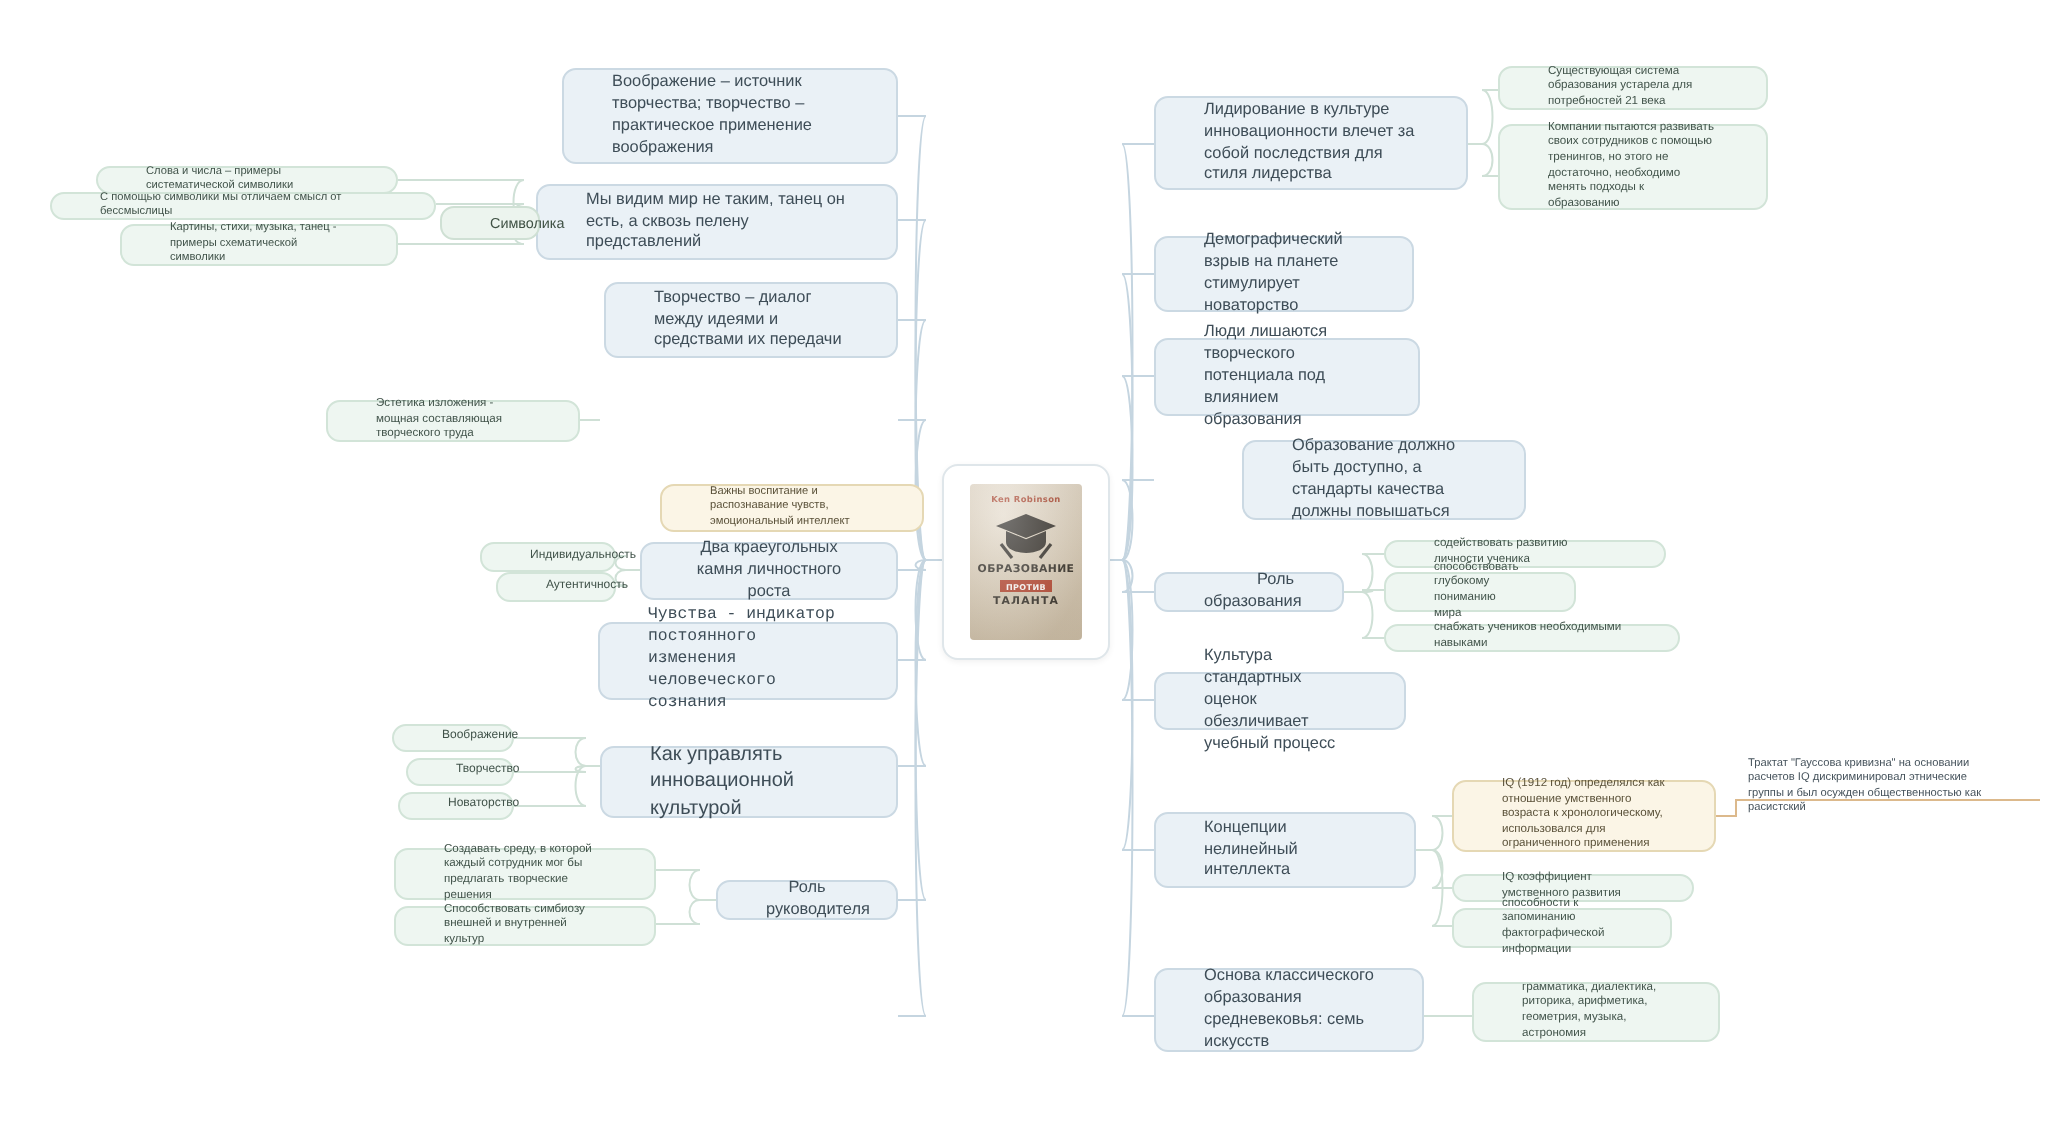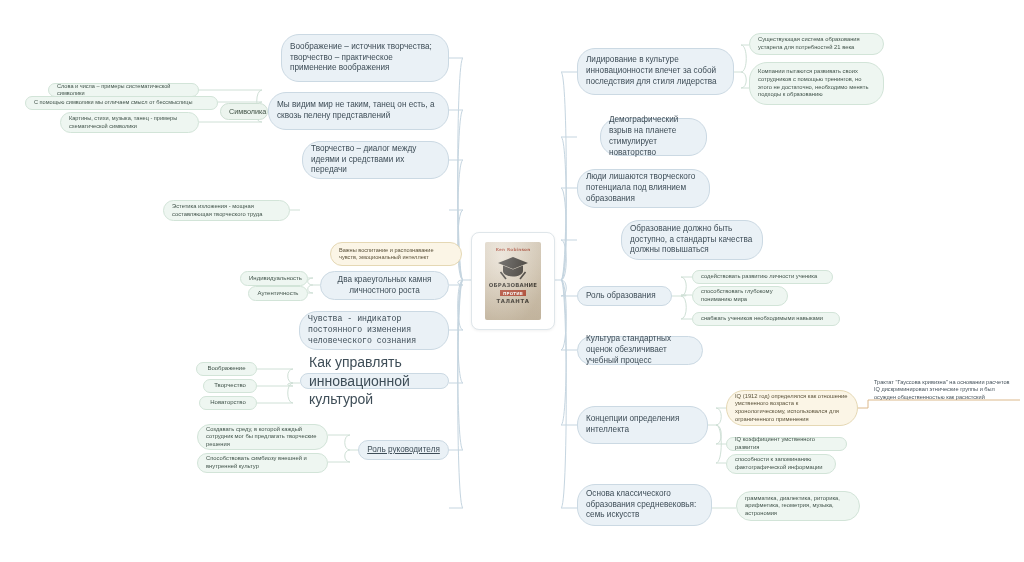--- a/index.html
+++ b/index.html
@@ -7,23 +7,23 @@
     width:1024px;height:562px;
     background:#ffffff;
     font-family:"Liberation Sans","DejaVu Sans",sans-serif;
     position:relative;overflow:hidden;
   }
   #canvas{position:absolute;inset:0;width:1024px;height:562px;}
   svg.links{position:absolute;left:0;top:0;width:1024px;height:562px;pointer-events:none;}
   .node{
     position:absolute;
     box-sizing:border-box;
-    border-radius:18px;
+    border-radius:7px;
     display:flex;align-items:center;
-    padding:5px 8px;
+    padding:5px 24px;
     line-height:1.32;
     color:#3d4a52;
     border:1px solid #cfd9de;
     background:#eef3f6;
   }
   .node span{display:block;width:100%;}
 
   
   .n-blue      {background:#eaf1f6;border-color:#cbd9e3;color:#3e4d57;}
   .n-green     {background:#ecf4ee;border-color:#cfe0d4;color:#3f5144;}
@@ -245,38 +245,38 @@
   </div>
 
   <div class="node n-mint" style="left:248px;top:286px;width:60px;height:15px;font-size:6px;justify-content:center;">
     <span style="text-align:center;">Аутентичность</span>
   </div>
 
   <div class="node n-blue" style="left:299px;top:311px;width:150px;height:39px;font-size:8.2px;font-family:Liberation Mono, monospace;">
     <span>Чувства - индикатор постоянного изменения человеческого сознания</span>
   </div>
 
-  <div class="node n-blue" style="left:300px;top:373px;width:149px;height:16px;font-size:14px;">
+  <div class="node n-blue" style="left:300px;top:373px;width:149px;height:36px;font-size:10px;">
     <span>Как управлять инновационной культурой</span>
   </div>
 
   <div class="node n-mint" style="left:196px;top:362px;width:61px;height:14px;font-size:6px;justify-content:center;">
     <span style="text-align:center;">Воображение</span>
   </div>
 
   <div class="node n-mint" style="left:203px;top:379px;width:54px;height:14px;font-size:6px;justify-content:center;">
     <span style="text-align:center;">Творчество</span>
   </div>
 
   <div class="node n-mint" style="left:199px;top:396px;width:58px;height:14px;font-size:6px;justify-content:center;">
     <span style="text-align:center;">Новаторство</span>
   </div>
 
   <div class="node n-blue" style="left:358px;top:440px;width:91px;height:20px;font-size:8.2px;justify-content:center;">
-    <span style="text-align:center;text-decoration:underline;">Роль руководителя</span>
+    <span style="text-align:center;">Роль руководителя</span>
   </div>
 
   <div class="node n-mint" style="left:197px;top:424px;width:131px;height:26px;font-size:5.8px;">
     <span>Создавать среду, в которой каждый сотрудник мог бы предлагать творческие решения</span>
   </div>
 
   <div class="node n-mint" style="left:197px;top:453px;width:131px;height:20px;font-size:5.8px;">
     <span>Способствовать симбиозу внешней и внутренней культур</span>
   </div>
 
@@ -286,54 +286,54 @@
   </div>
 
   <div class="node n-mint" style="left:749px;top:33px;width:135px;height:22px;font-size:5.8px;">
     <span>Существующая система образования устарела для потребностей 21 века</span>
   </div>
 
   <div class="node n-mint" style="left:749px;top:62px;width:135px;height:43px;font-size:5.8px;">
     <span>Компании пытаются развивать своих сотрудников с помощью тренингов, но этого не достаточно, необходимо менять подходы к образованию</span>
   </div>
 
-  <div class="node n-blue" style="left:600px;top:118px;width:107px;height:38px;font-size:8.2px;">
+  <div class="node n-blue" style="left:577px;top:118px;width:130px;height:38px;font-size:8.2px;">
     <span>Демографический взрыв на планете стимулирует новаторство</span>
   </div>
 
   <div class="node n-blue" style="left:577px;top:169px;width:133px;height:39px;font-size:8.2px;">
     <span>Люди лишаются творческого потенциала под влиянием образования</span>
   </div>
 
   <div class="node n-blue" style="left:577px;top:220px;width:142px;height:40px;font-size:8.2px;margin-left:44px;">
     <span>Образование должно быть доступно, а стандарты качества должны повышаться</span>
   </div>
 
   <div class="node n-blue" style="left:577px;top:286px;width:95px;height:20px;font-size:8.2px;justify-content:center;">
-    <span style="text-align:left;">Роль образования</span>
+    <span style="text-align:right;">Роль образования</span>
   </div>
 
   <div class="node n-mint" style="left:692px;top:270px;width:141px;height:14px;font-size:5.8px;">
     <span>содействовать развитию личности ученика</span>
   </div>
 
   <div class="node n-mint" style="left:692px;top:286px;width:96px;height:20px;font-size:5.8px;">
     <span>способствовать глубокому пониманию мира</span>
   </div>
 
   <div class="node n-mint" style="left:692px;top:312px;width:148px;height:14px;font-size:5.8px;">
     <span>снабжать учеников необходимыми навыками</span>
   </div>
 
   <div class="node n-blue" style="left:577px;top:336px;width:126px;height:29px;font-size:8.2px;">
     <span>Культура стандартных оценок обезличивает учебный процесс</span>
   </div>
 
   <div class="node n-blue" style="left:577px;top:406px;width:131px;height:38px;font-size:8.2px;">
-    <span>Концепции определения интеллекта</span>
+    <span>Концепции нелинейный интеллекта</span>
   </div>
 
   <div class="node n-cream" style="left:726px;top:390px;width:132px;height:36px;font-size:5.8px;">
     <span>IQ (1912 год) определялся как отношение умственного возраста к хронологическому, использовался для ограниченного применения</span>
   </div>
 
   <div class="node n-mint" style="left:726px;top:437px;width:121px;height:14px;font-size:5.8px;">
     <span>IQ коэффициент умственного развития</span>
   </div>
 

